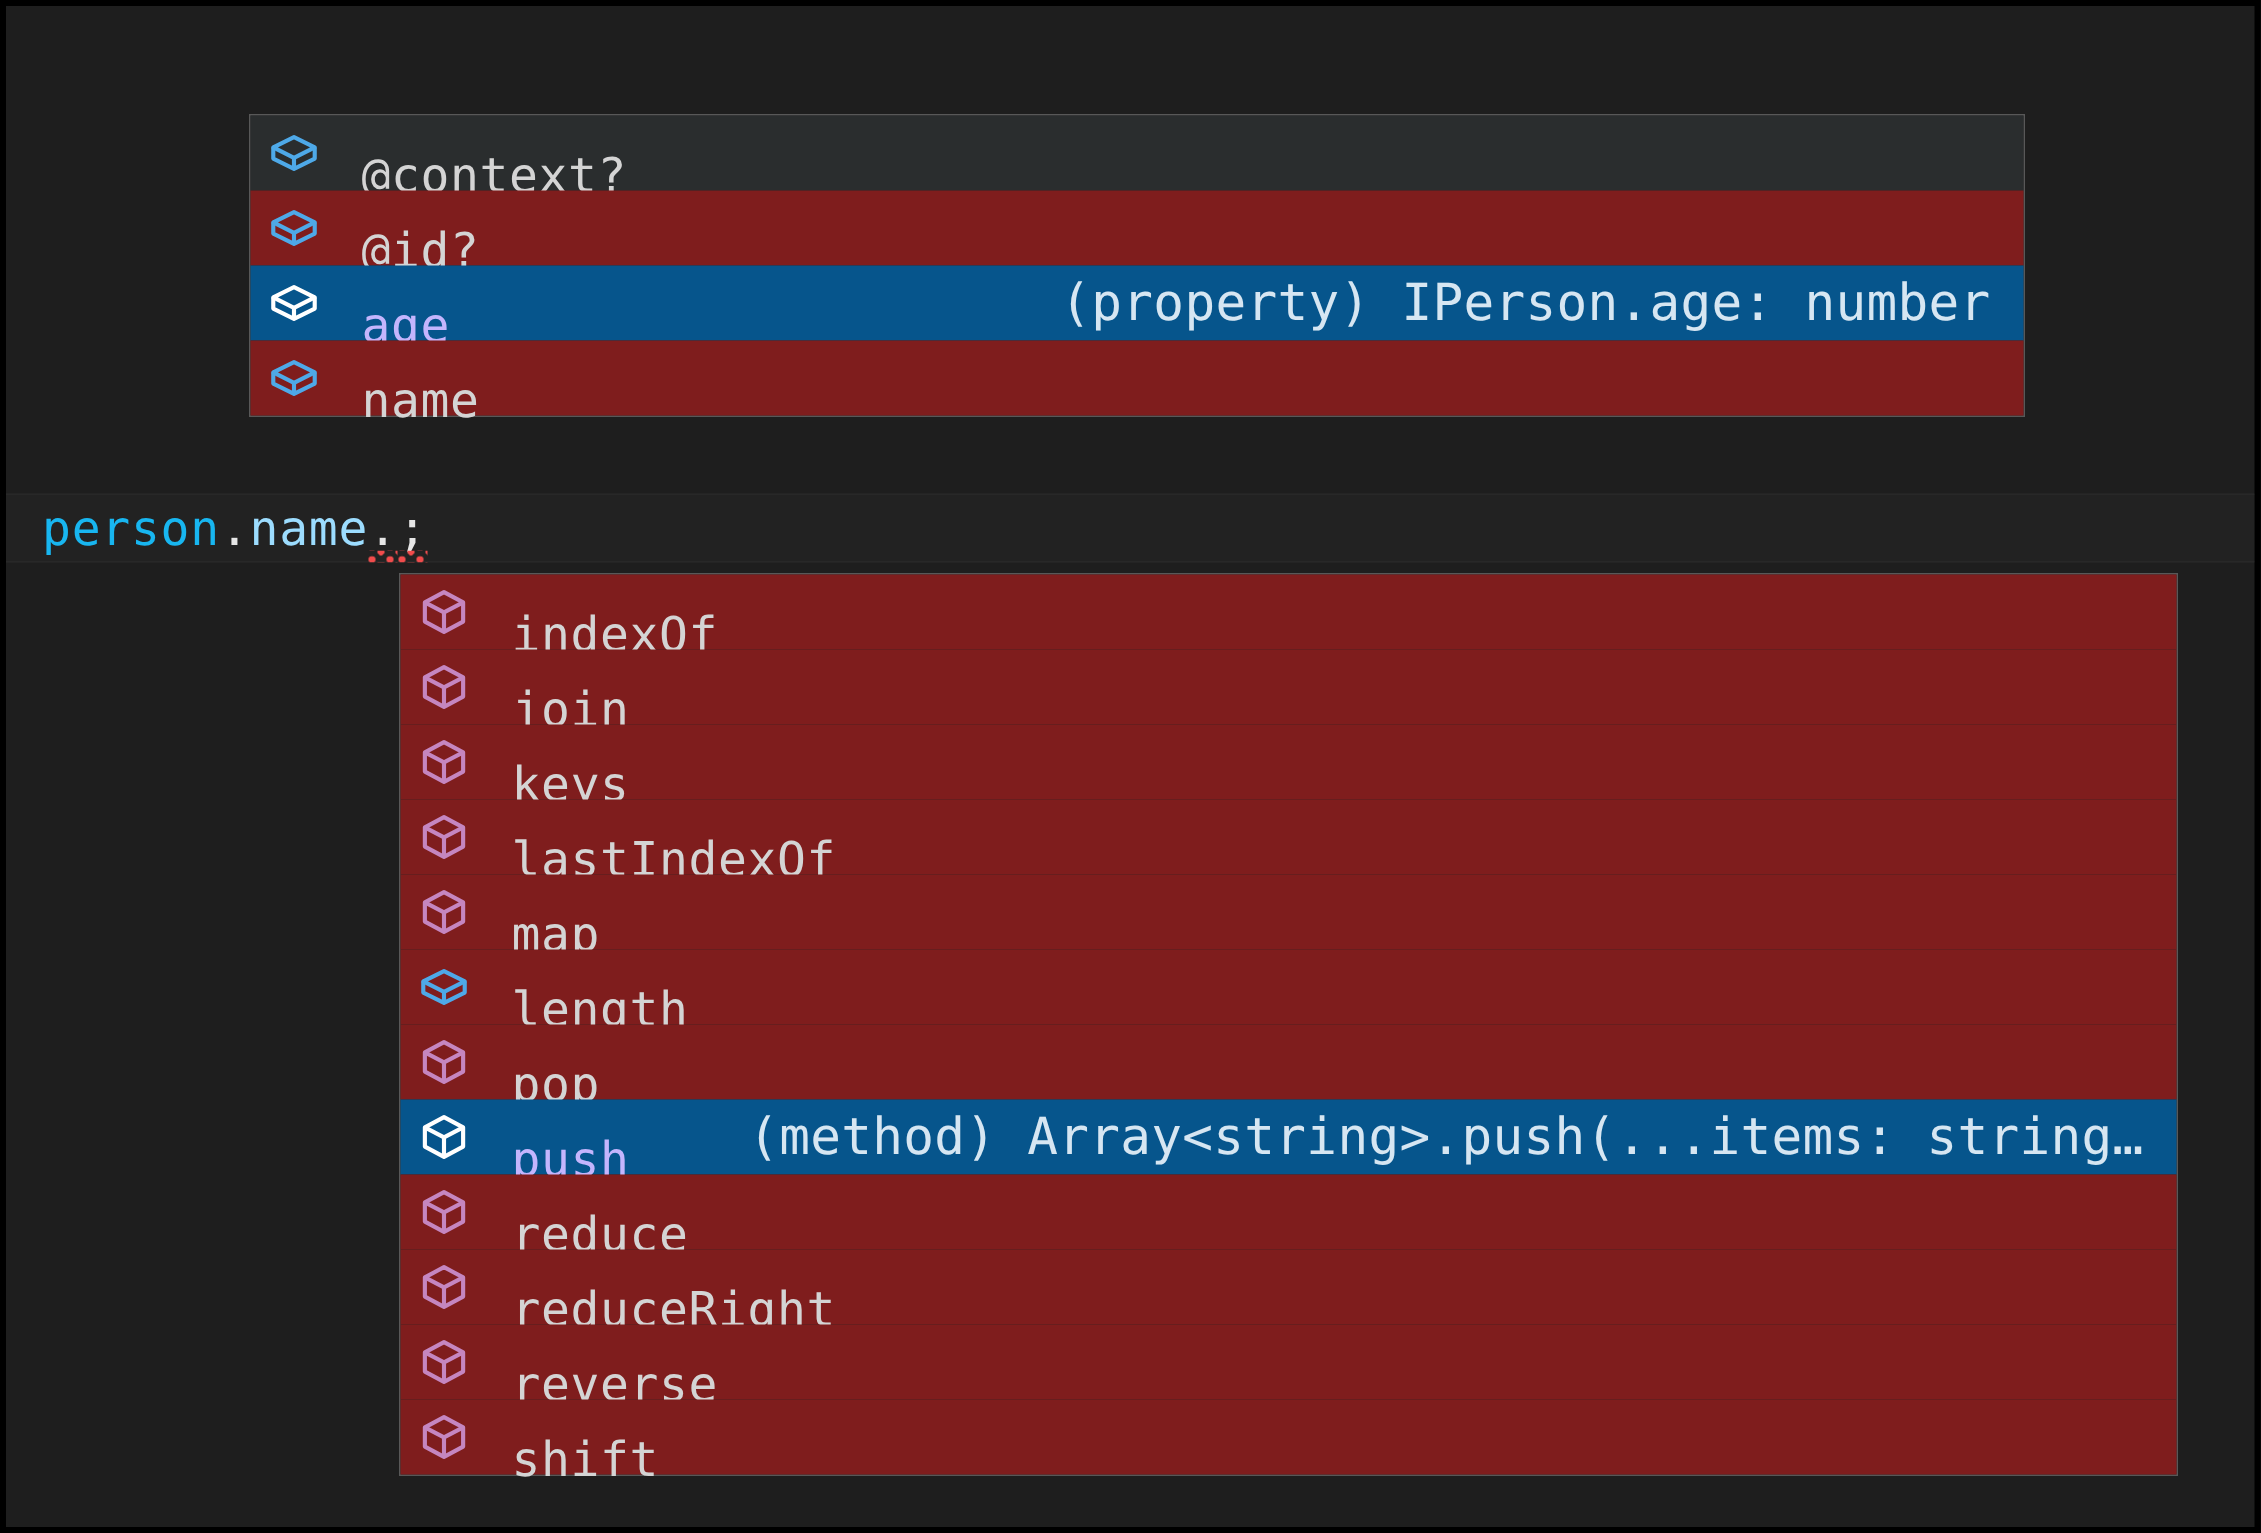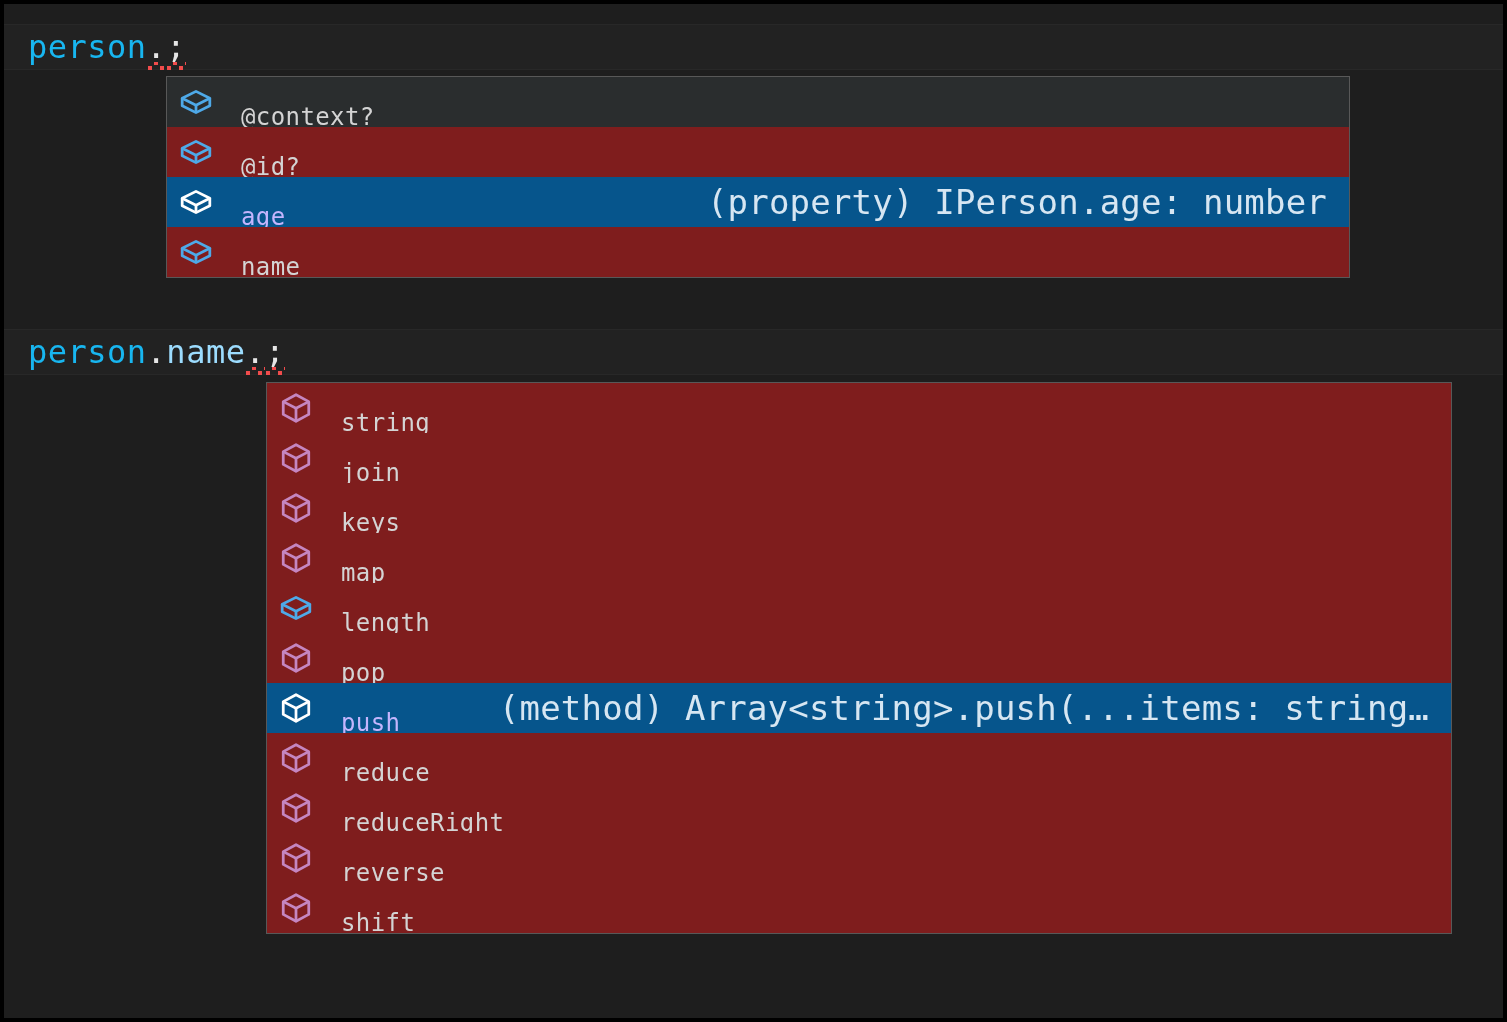--- a/index.html
+++ b/index.html
@@ -86,21 +86,21 @@
   .suggest-row.selected { background: #06558c; }
 
   .s-icon {
     width: 34px;
     height: 34px;
     flex: 0 0 34px;
     margin-right: 14px;
     display: block;
   }
   .s-label {
-    font-size: 24px;
+    font-size: 32px;
     color: #d4d4d4;
     letter-spacing: 0.4px;
     margin-top: 29px;
   }
   .suggest-row.selected .s-label { color: #c4b5fd; }
 
   .s-detail {
     position: absolute;
     right: 0;
     top: 0;
@@ -111,23 +111,20 @@
     font-size: 34px;
     color: #d6e6f2;
     letter-spacing: 0.2px;
   }
 </style>
 </head>
 <body>
 
 <div id="editor">
 
-  <div class="code-line" id="code-line-1" style="top:20px;">
-    <span class="code-text" id="line1-text"><span class="tok-var">person</span><span class="tok-punct" style="position: relative; display: inline-block;">.<span class="squiggle" style="left: 0px; right: 0px;"></span></span><span class="tok-punct" style="position: relative; display: inline-block;">;<span class="squiggle" style="left: 0px; right: 0px;"></span></span></span>
-  </div>
 
   <div class="suggest" id="suggest-1" style="left:162px; top:72px; width:1184px;">
     <div class="suggest-list" id="suggest-1-list">
         <div class="suggest-row hovered">
           <span style="display: flex; flex: 0 0 34px; margin-right: 14px;">
             <svg class="s-icon" viewBox="0 0 32 32">
               <path d="M16 6 L29 12.5 L16 19 L3 12.5 Z" fill="none" stroke="#4ea9e8" stroke-width="2.6" stroke-linejoin="round"></path>
               <path d="M3 12.5 L3 19.5 L16 26 L29 19.5 L29 12.5" fill="none" stroke="#4ea9e8" stroke-width="2.6" stroke-linejoin="round"></path>
               <path d="M16 19 L16 26" fill="none" stroke="#4ea9e8" stroke-width="2.6"></path>
             </svg>
@@ -175,41 +172,51 @@
   <div class="suggest" id="suggest-2" style="left:262px; top:378px; width:1186px;">
     <div class="suggest-list" id="suggest-2-list">
         <div class="suggest-row">
           <span style="display: flex; flex: 0 0 34px; margin-right: 14px;">
             <svg class="s-icon" viewBox="0 0 32 32">
               <path d="M16 3.5 L28 10 L28 22 L16 28.5 L4 22 L4 10 Z" fill="none" stroke="#c586c0" stroke-width="2.6" stroke-linejoin="round"></path>
               <path d="M4 10 L16 16.2 L28 10" fill="none" stroke="#c586c0" stroke-width="2.6" stroke-linejoin="round"></path>
               <path d="M16 16.2 L16 28.5" fill="none" stroke="#c586c0" stroke-width="2.6"></path>
             </svg>
           </span>
-          <span class="s-label">string</span>
+          <span class="s-label">indexOf</span>
         </div>
         <div class="suggest-row">
           <span style="display: flex; flex: 0 0 34px; margin-right: 14px;">
             <svg class="s-icon" viewBox="0 0 32 32">
               <path d="M16 3.5 L28 10 L28 22 L16 28.5 L4 22 L4 10 Z" fill="none" stroke="#c586c0" stroke-width="2.6" stroke-linejoin="round"></path>
               <path d="M4 10 L16 16.2 L28 10" fill="none" stroke="#c586c0" stroke-width="2.6" stroke-linejoin="round"></path>
               <path d="M16 16.2 L16 28.5" fill="none" stroke="#c586c0" stroke-width="2.6"></path>
             </svg>
           </span>
           <span class="s-label">join</span>
         </div>
         <div class="suggest-row">
           <span style="display: flex; flex: 0 0 34px; margin-right: 14px;">
             <svg class="s-icon" viewBox="0 0 32 32">
               <path d="M16 3.5 L28 10 L28 22 L16 28.5 L4 22 L4 10 Z" fill="none" stroke="#c586c0" stroke-width="2.6" stroke-linejoin="round"></path>
               <path d="M4 10 L16 16.2 L28 10" fill="none" stroke="#c586c0" stroke-width="2.6" stroke-linejoin="round"></path>
               <path d="M16 16.2 L16 28.5" fill="none" stroke="#c586c0" stroke-width="2.6"></path>
             </svg>
           </span>
           <span class="s-label">keys</span>
+        </div>
+        <div class="suggest-row">
+          <span style="display: flex; flex: 0 0 34px; margin-right: 14px;">
+            <svg class="s-icon" viewBox="0 0 32 32">
+              <path d="M16 3.5 L28 10 L28 22 L16 28.5 L4 22 L4 10 Z" fill="none" stroke="#c586c0" stroke-width="2.6" stroke-linejoin="round"></path>
+              <path d="M4 10 L16 16.2 L28 10" fill="none" stroke="#c586c0" stroke-width="2.6" stroke-linejoin="round"></path>
+              <path d="M16 16.2 L16 28.5" fill="none" stroke="#c586c0" stroke-width="2.6"></path>
+            </svg>
+          </span>
+          <span class="s-label">lastIndexOf</span>
         </div>
         <div class="suggest-row">
           <span style="display: flex; flex: 0 0 34px; margin-right: 14px;">
             <svg class="s-icon" viewBox="0 0 32 32">
               <path d="M16 3.5 L28 10 L28 22 L16 28.5 L4 22 L4 10 Z" fill="none" stroke="#c586c0" stroke-width="2.6" stroke-linejoin="round"></path>
               <path d="M4 10 L16 16.2 L28 10" fill="none" stroke="#c586c0" stroke-width="2.6" stroke-linejoin="round"></path>
               <path d="M16 16.2 L16 28.5" fill="none" stroke="#c586c0" stroke-width="2.6"></path>
             </svg>
           </span>
           <span class="s-label">map</span>

